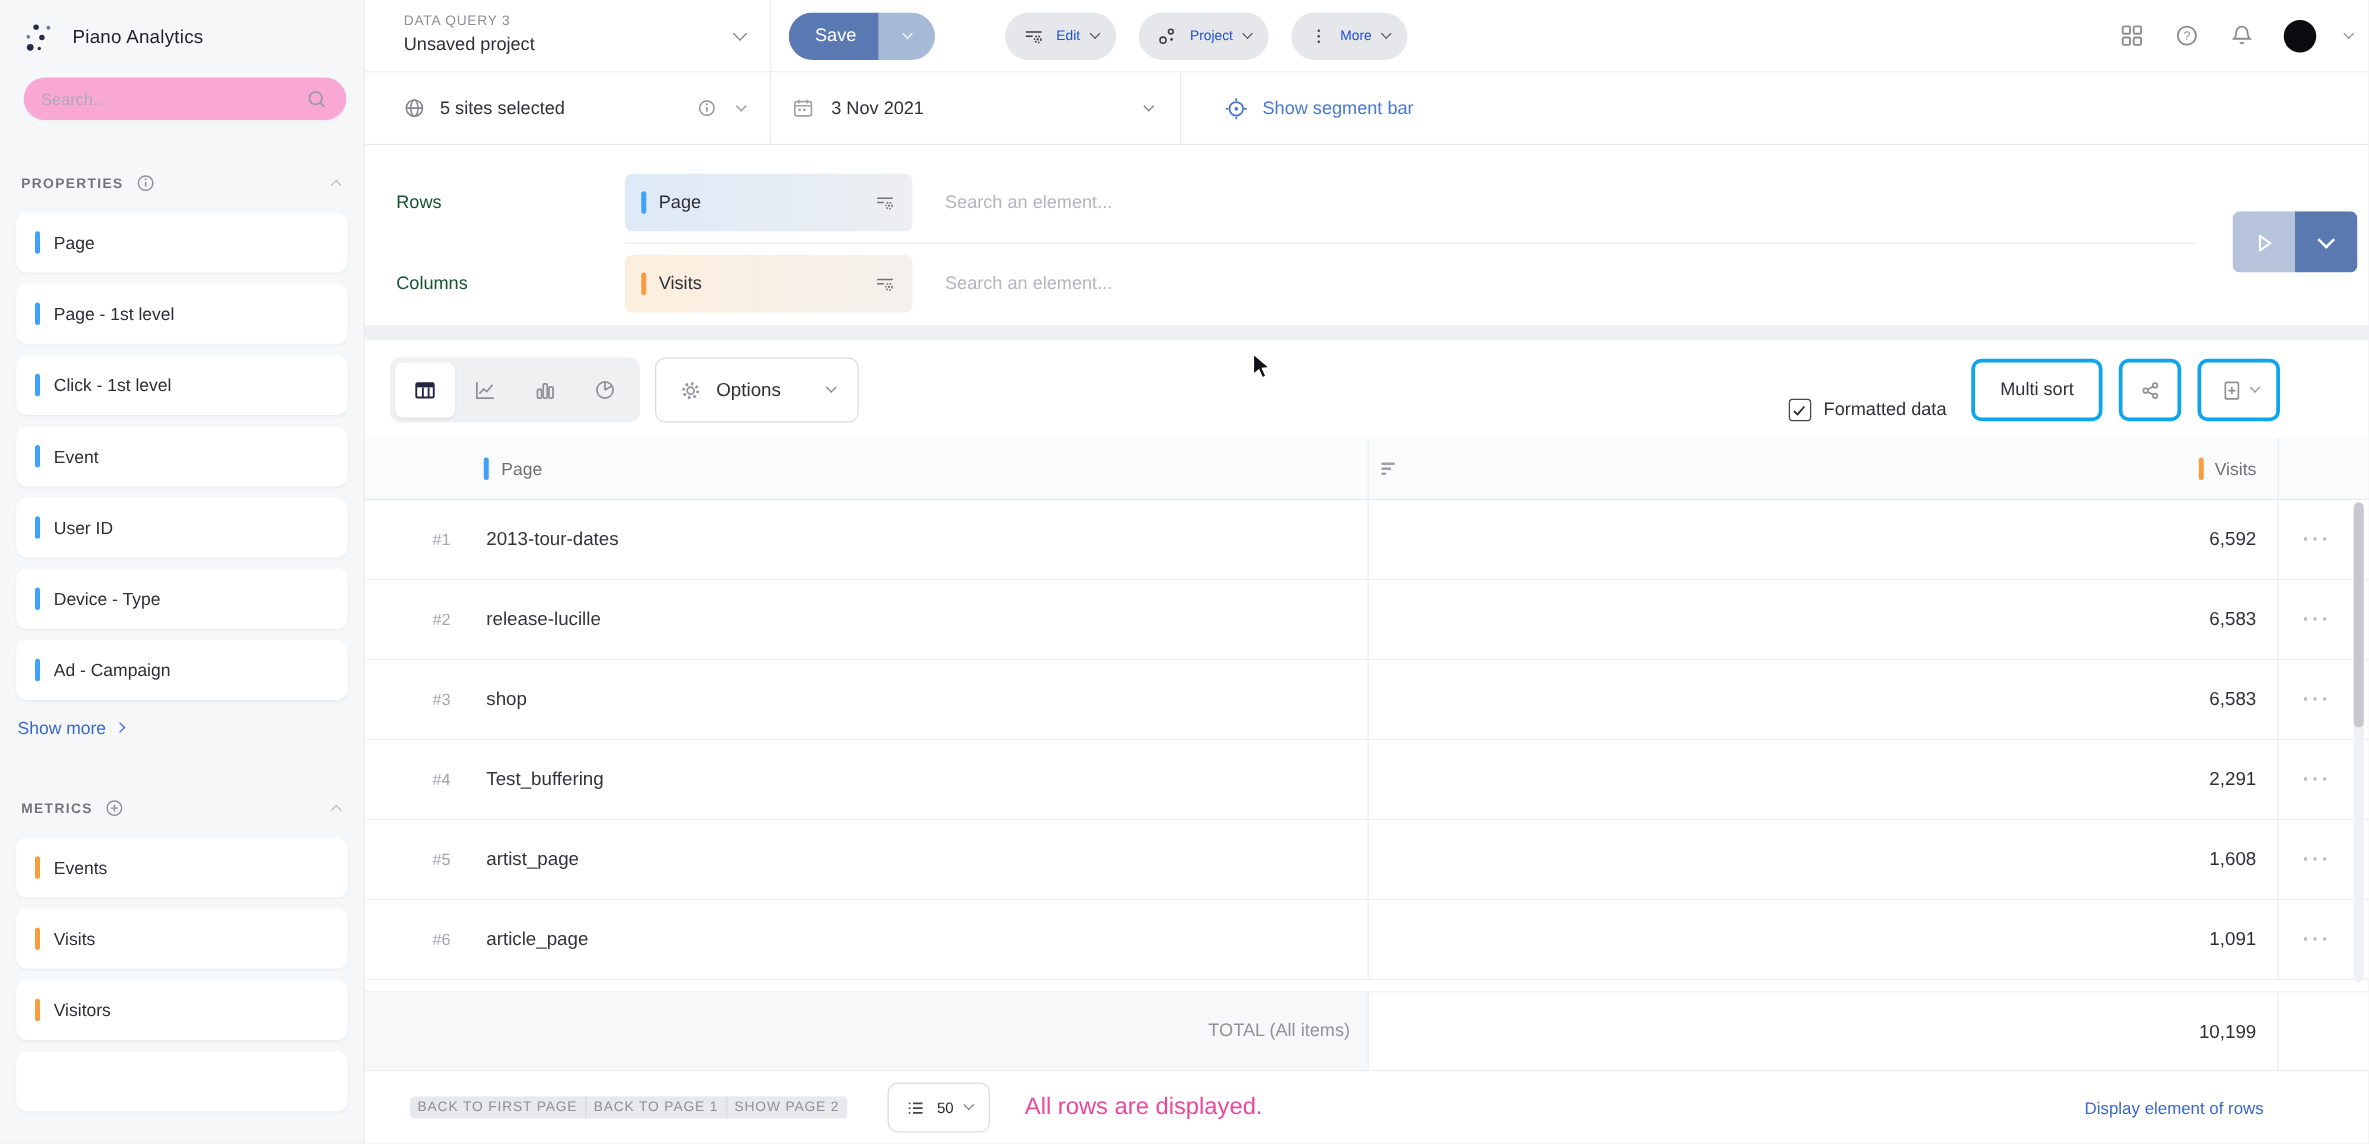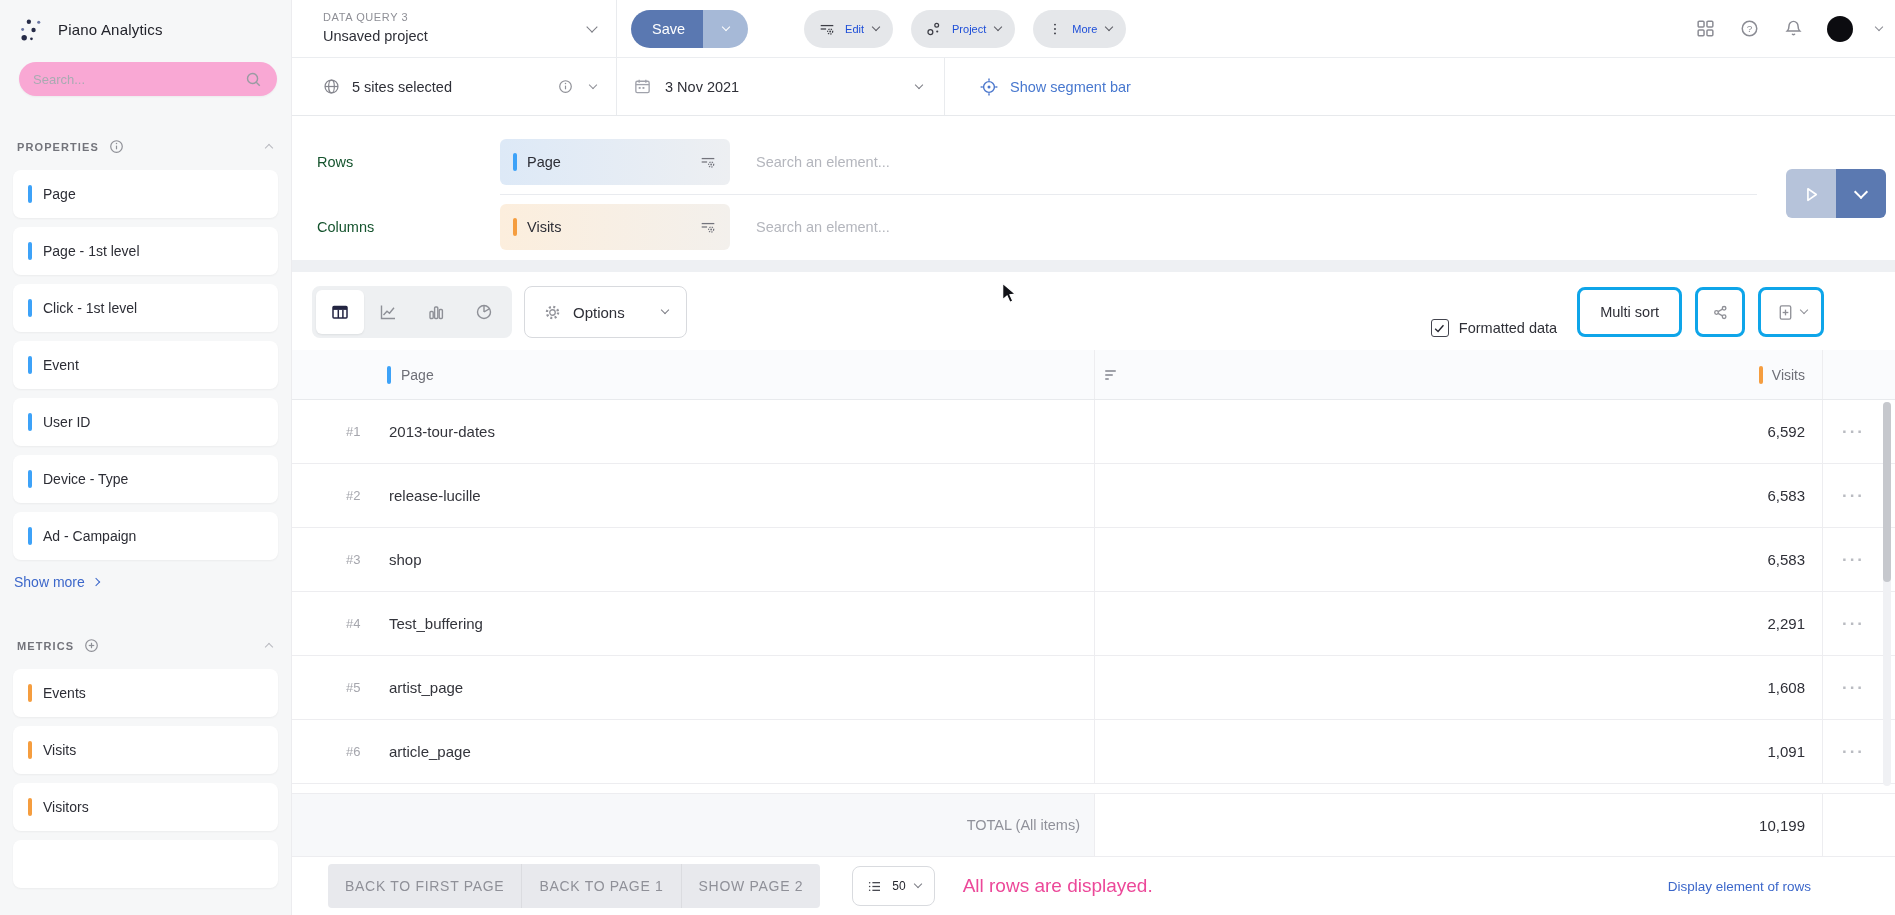--- a/index.html
+++ b/index.html
@@ -111,21 +111,21 @@
   .pvisits{font-size:15px;color:#2f3038}
   .row-dots{color:#b9bbc1;font-size:17px;letter-spacing:2px;font-weight:bold;cursor:pointer;line-height:10px}
   .total-spacer{height:9px}
   .trow.total{border-top:1px solid #ededf0}
   .trow.total .c1{background:#f7f8fa;justify-content:flex-end;padding-right:14px}
   .total-label{font-size:14.5px;color:#90919a}
 
   
   .pager{position:absolute;left:0;right:0;bottom:0;height:58px;display:flex;align-items:center;padding:0 84px 0 36px}
   .page-btns{display:flex;border-radius:4px;overflow:hidden}
-  .page-btn{height:44px;background:#e8e9ed;border:none;color:#8f9098;font-size:14px;letter-spacing:.7px;padding:0 17px;font-family:inherit;cursor:pointer}
+  .page-btn{height:18px;background:#e8e9ed;border:none;color:#8f9098;font-size:11px;letter-spacing:.7px;padding:0 6px;font-family:inherit;cursor:pointer}
   .page-btn + .page-btn{border-left:1px solid #dbdce0}
   .size-select{margin-left:32px;height:40px;border:1px solid #d9dbdf;border-radius:8px;background:#fff;display:flex;align-items:center;gap:9px;padding:0 13px;cursor:pointer}
   .size-val{font-size:12px;color:#26272e}
   .size-select .chv{color:#7c7d85}
   .pager-status{margin-left:28px;font-size:19px;color:#ec4899}
   .pager-link{margin-left:auto;font-size:13.5px;color:#3c67ca;cursor:pointer}
 
   
   .vscroll-track{position:absolute;right:4px;top:130px;width:8px;height:384px;background:#f0f1f4;border-radius:4px}
   .vscroll-thumb{position:absolute;right:4px;top:130px;width:8px;height:180px;background:#c6c8cd;border-radius:4px}

